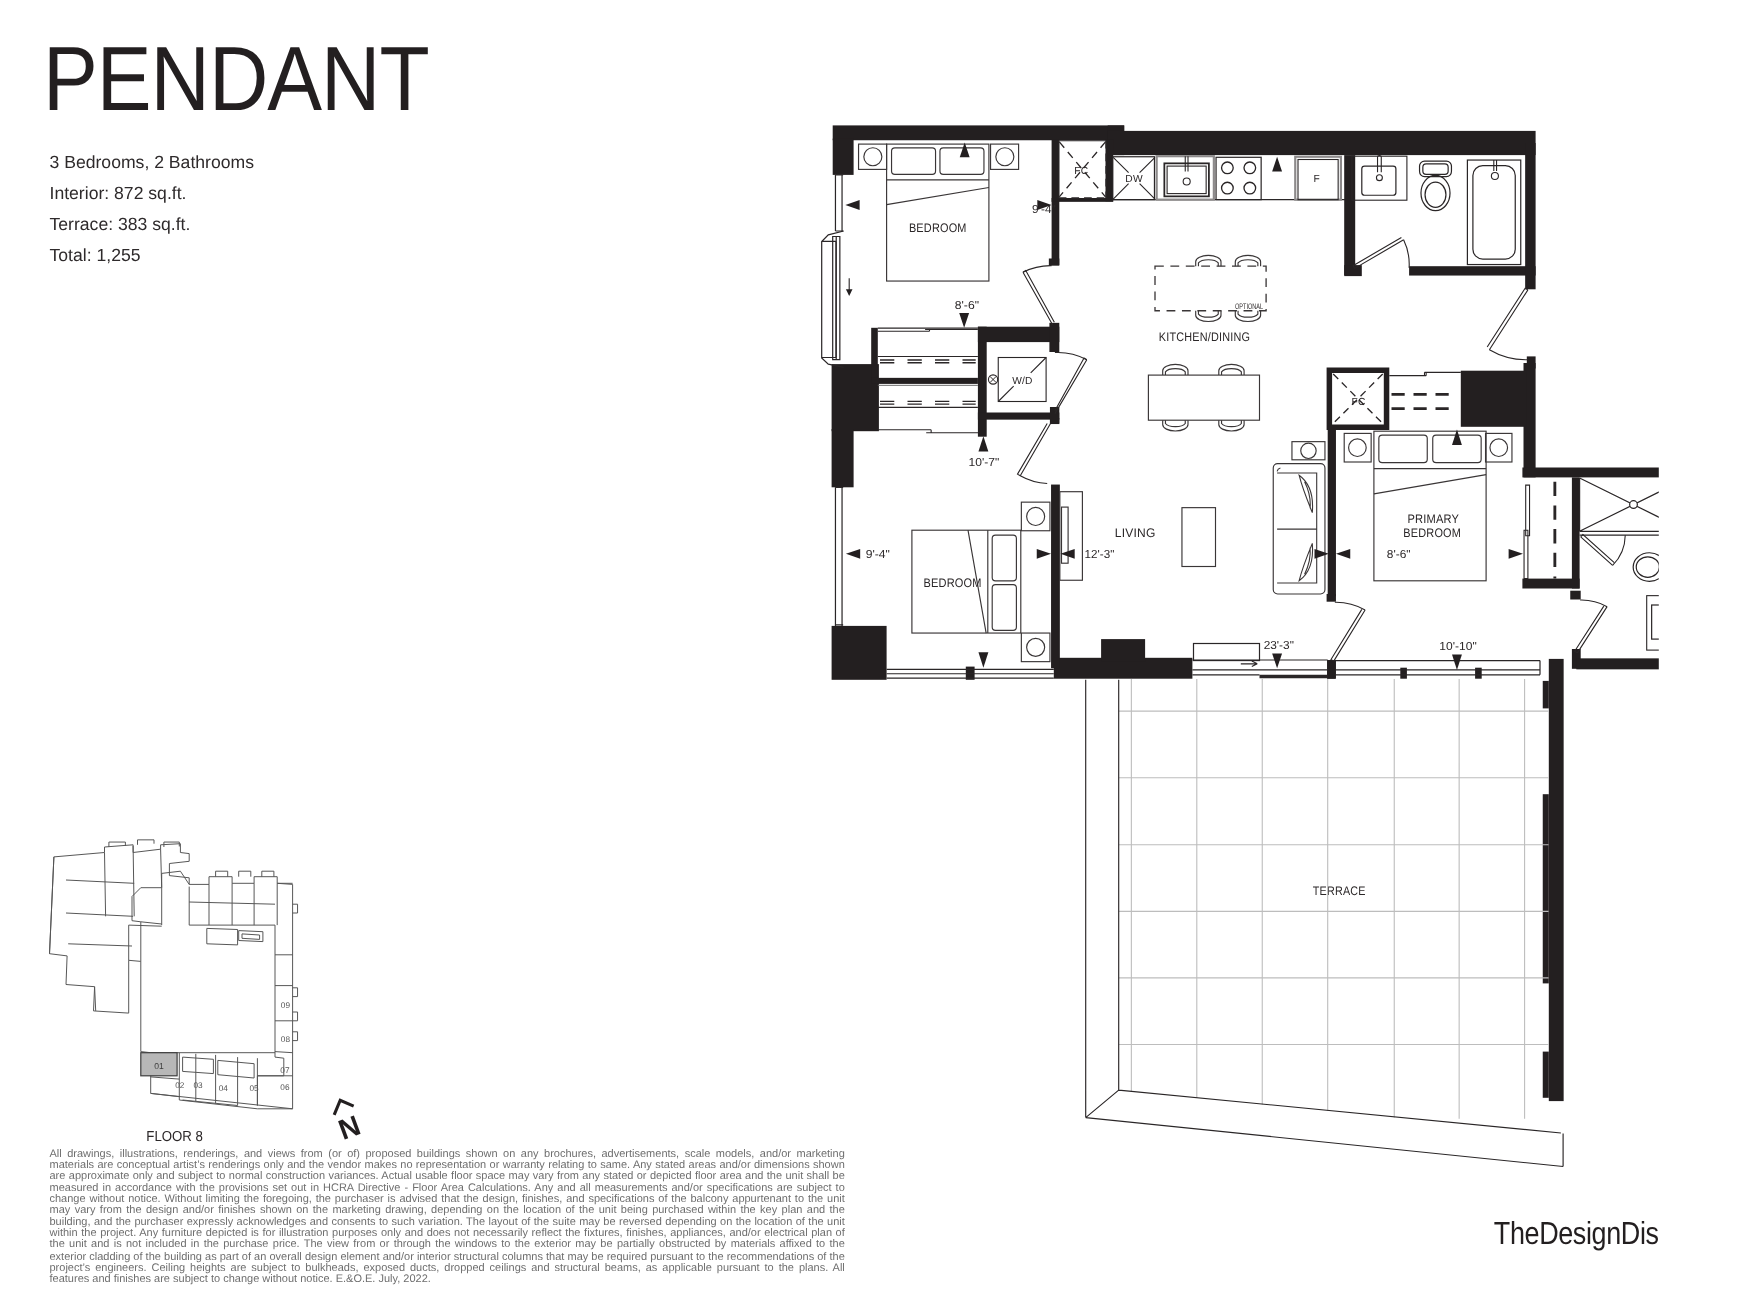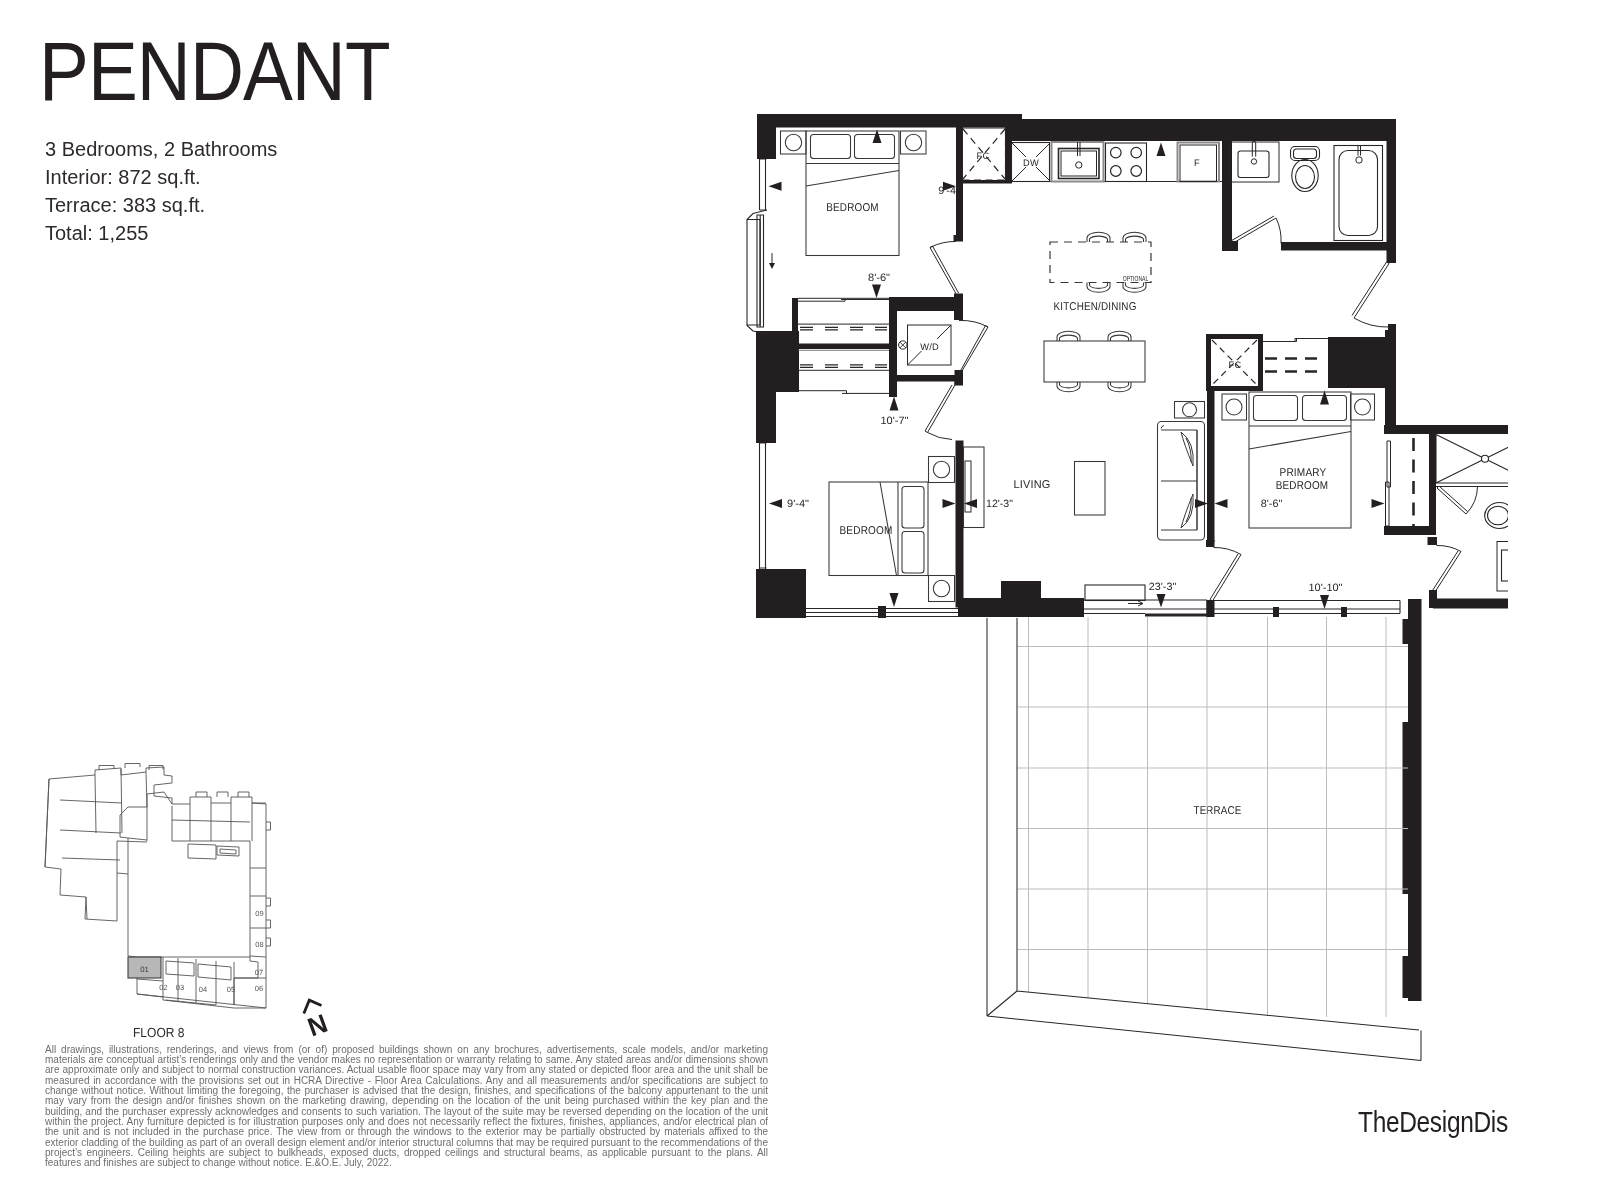--- a/index.html
+++ b/index.html
@@ -1,21 +1,21 @@
 <!DOCTYPE html>
 <html><head>
 <meta charset="utf-8">
 <style>
   html,body{margin:0;padding:0;background:#fff;-webkit-font-smoothing:antialiased;}
   #page{position:relative;width:1508px;height:1180px;background:#ffffff;overflow:hidden;
         font-family:"Liberation Sans",sans-serif;}
   #page svg{position:absolute;left:0;top:0;}
   .hdr{position:absolute;left:45px;color:#231f20;}
   #title{top:24px;left:39px;font-size:83px;letter-spacing:-1px;transform:scaleX(0.9);transform-origin:0 0;}
-  #info{top:134.5px;font-size:20px;line-height:28.2px;color:#2e2a2b;}
+  #info{top:134.5px;font-size:16px;line-height:28.2px;color:#2e2a2b;}
   #legal{position:absolute;left:45px;top:1044.5px;width:723px;font-size:10px;line-height:10.35px;
          color:#6e6e6e;text-align:justify;}
   #logo{position:absolute;left:1358px;top:1105.5px;font-size:29px;color:#231f20;letter-spacing:-0.4px;transform:scaleX(0.845);transform-origin:0 0;white-space:nowrap;}
   #logo sup{font-size:10px;vertical-align:6px;letter-spacing:0;}
 </style>
 </head>
 <body>
 <div id="page">
 
 <div class="hdr" id="title">PENDANT</div>

